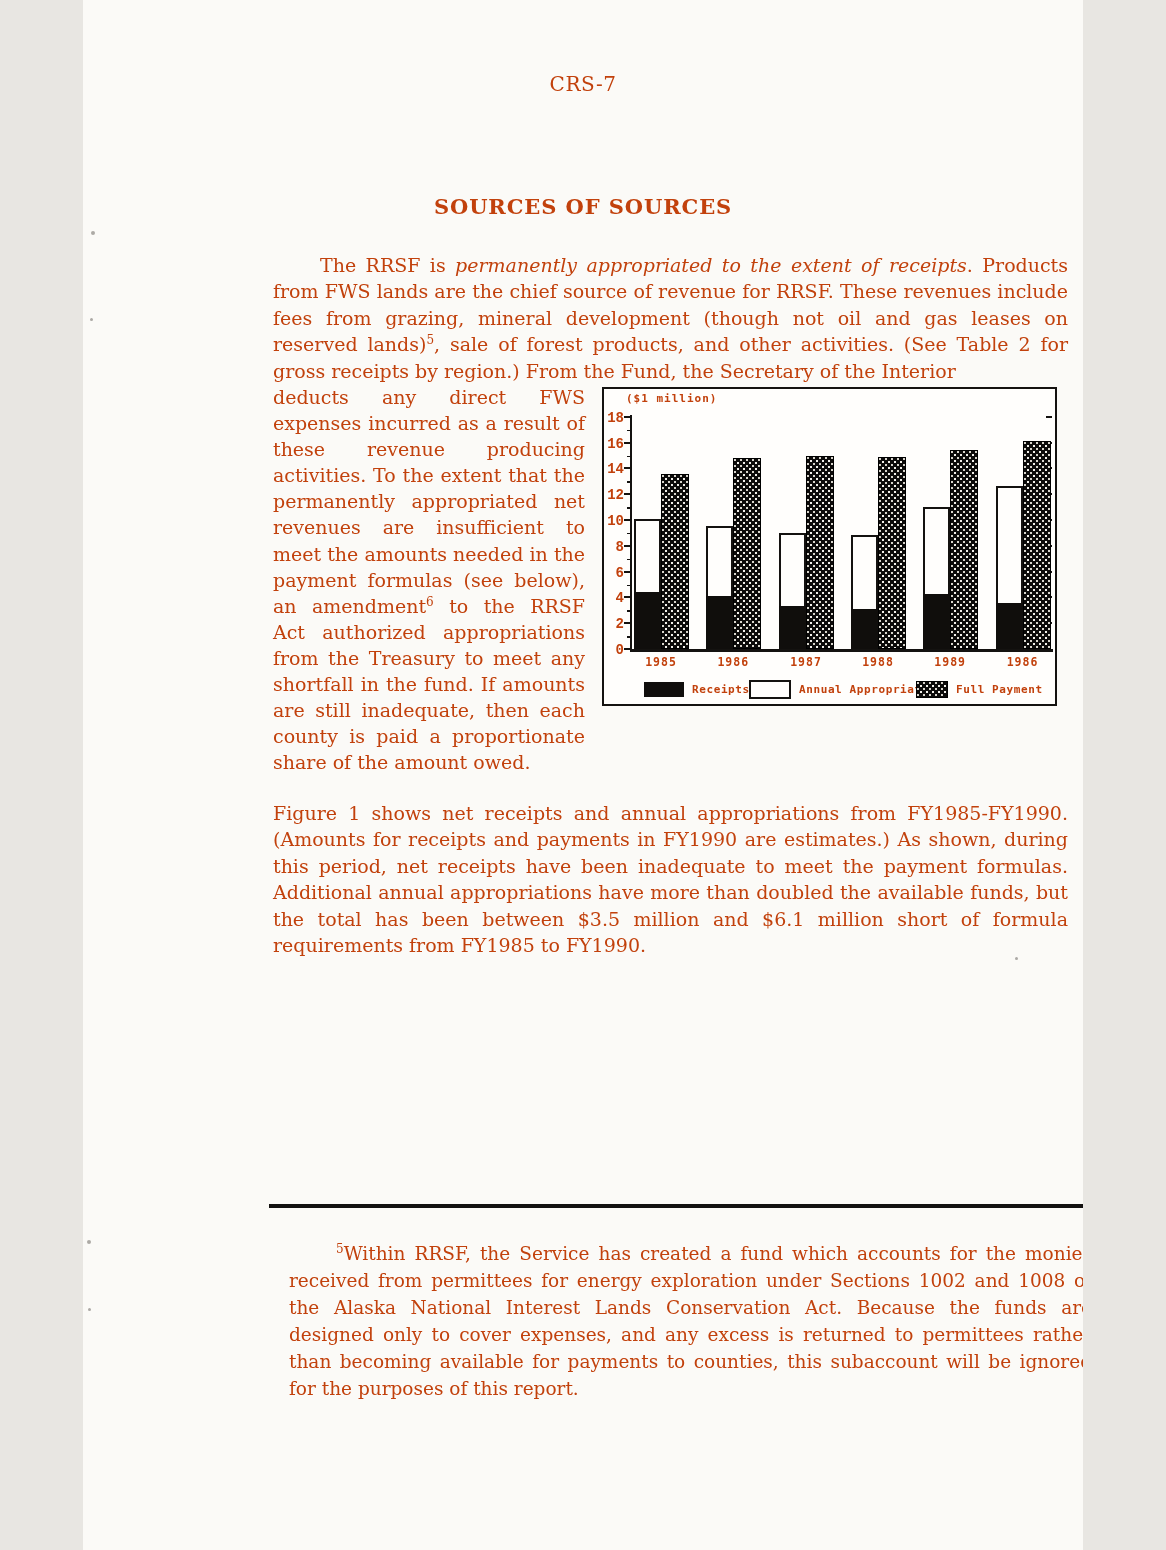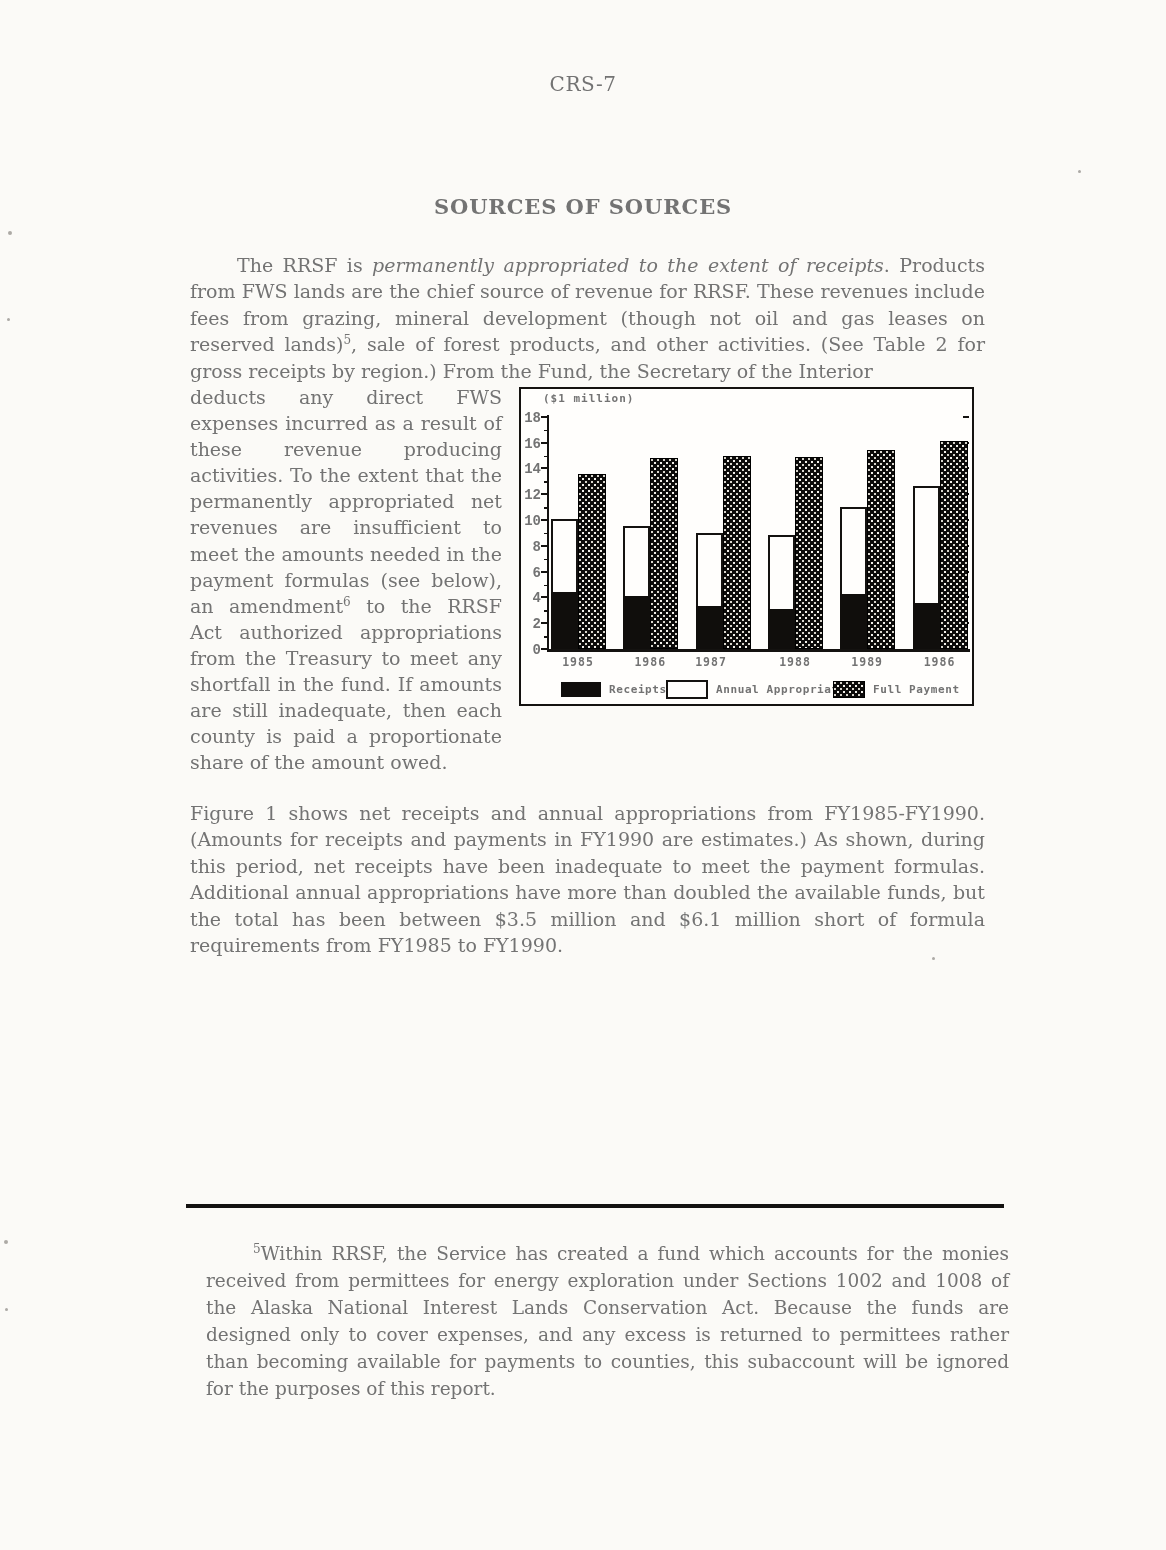--- a/index.html
+++ b/index.html
@@ -1,18 +1,18 @@
 <!DOCTYPE html>
 <html><head>
 <meta charset="utf-8">
 <style>
   html,body { margin:0; padding:0; background:#e8e6e2; }
   .page {
-    position:relative; width:1166px; height:1550px; margin:0 auto;
-    background:#fbfaf7; color:#737373; overflow:hidden;
+    position:relative; width:1000px; height:1550px; margin:0 auto;
+    background:#fbfaf7; color:#c2410c; overflow:hidden;
     font-family:"DejaVu Serif", serif;
   }
   .crs-header {
     position:absolute; top:72px; left:0; width:100%;
     text-align:center; font-size:20px; letter-spacing:.5px;
   }
   .page-title {
     position:absolute; top:194px; left:0; width:100%;
     text-align:center; font-size:21px; font-weight:bold; letter-spacing:.9px;
   }
@@ -134,21 +134,21 @@
       <div class="bar bar-black" style="left: 30px; top: 203.24px; width: 27px; height: 56.76px;"></div>
       <div class="bar bar-dot" style="left: 57px; top: 84.56px; width: 28px; height: 175.44px;"></div>
       <div class="xlab" style="left: 25px;">1985</div>
       <div class="bar bar-white" style="left: 102.3px; top: 137.45px; width: 27px; height: 122.55px;"></div>
       <div class="bar bar-black" style="left: 102.3px; top: 207.11px; width: 27px; height: 52.89px;"></div>
       <div class="bar bar-dot" style="left: 129.3px; top: 69.08px; width: 28px; height: 190.92px;"></div>
       <div class="xlab" style="left: 97.3px;">1986</div>
       <div class="bar bar-white" style="left: 174.6px; top: 143.9px; width: 27px; height: 116.1px;"></div>
       <div class="bar bar-black" style="left: 174.6px; top: 217.43px; width: 27px; height: 42.57px;"></div>
       <div class="bar bar-dot" style="left: 201.6px; top: 66.5px; width: 28px; height: 193.5px;"></div>
-      <div class="xlab" style="left: 158px;">1987</div>
+      <div class="xlab" style="left: 170px;">1987</div>
       <div class="bar bar-white" style="left: 246.9px; top: 146.48px; width: 27px; height: 113.52px;"></div>
       <div class="bar bar-black" style="left: 246.9px; top: 220.01px; width: 27px; height: 39.99px;"></div>
       <div class="bar bar-dot" style="left: 273.9px; top: 67.79px; width: 28px; height: 192.21px;"></div>
       <div class="xlab" style="left: 242px;">1988</div>
       <div class="bar bar-white" style="left: 319.2px; top: 118.1px; width: 27px; height: 141.9px;"></div>
       <div class="bar bar-black" style="left: 319.2px; top: 204.53px; width: 27px; height: 55.47px;"></div>
       <div class="bar bar-dot" style="left: 346.2px; top: 61.34px; width: 28px; height: 198.66px;"></div>
       <div class="xlab" style="left: 314.2px;">1989</div>
       <div class="bar bar-white" style="left: 391.5px; top: 97.46px; width: 27px; height: 162.54px;"></div>
       <div class="bar bar-black" style="left: 391.5px; top: 213.56px; width: 27px; height: 46.44px;"></div>

